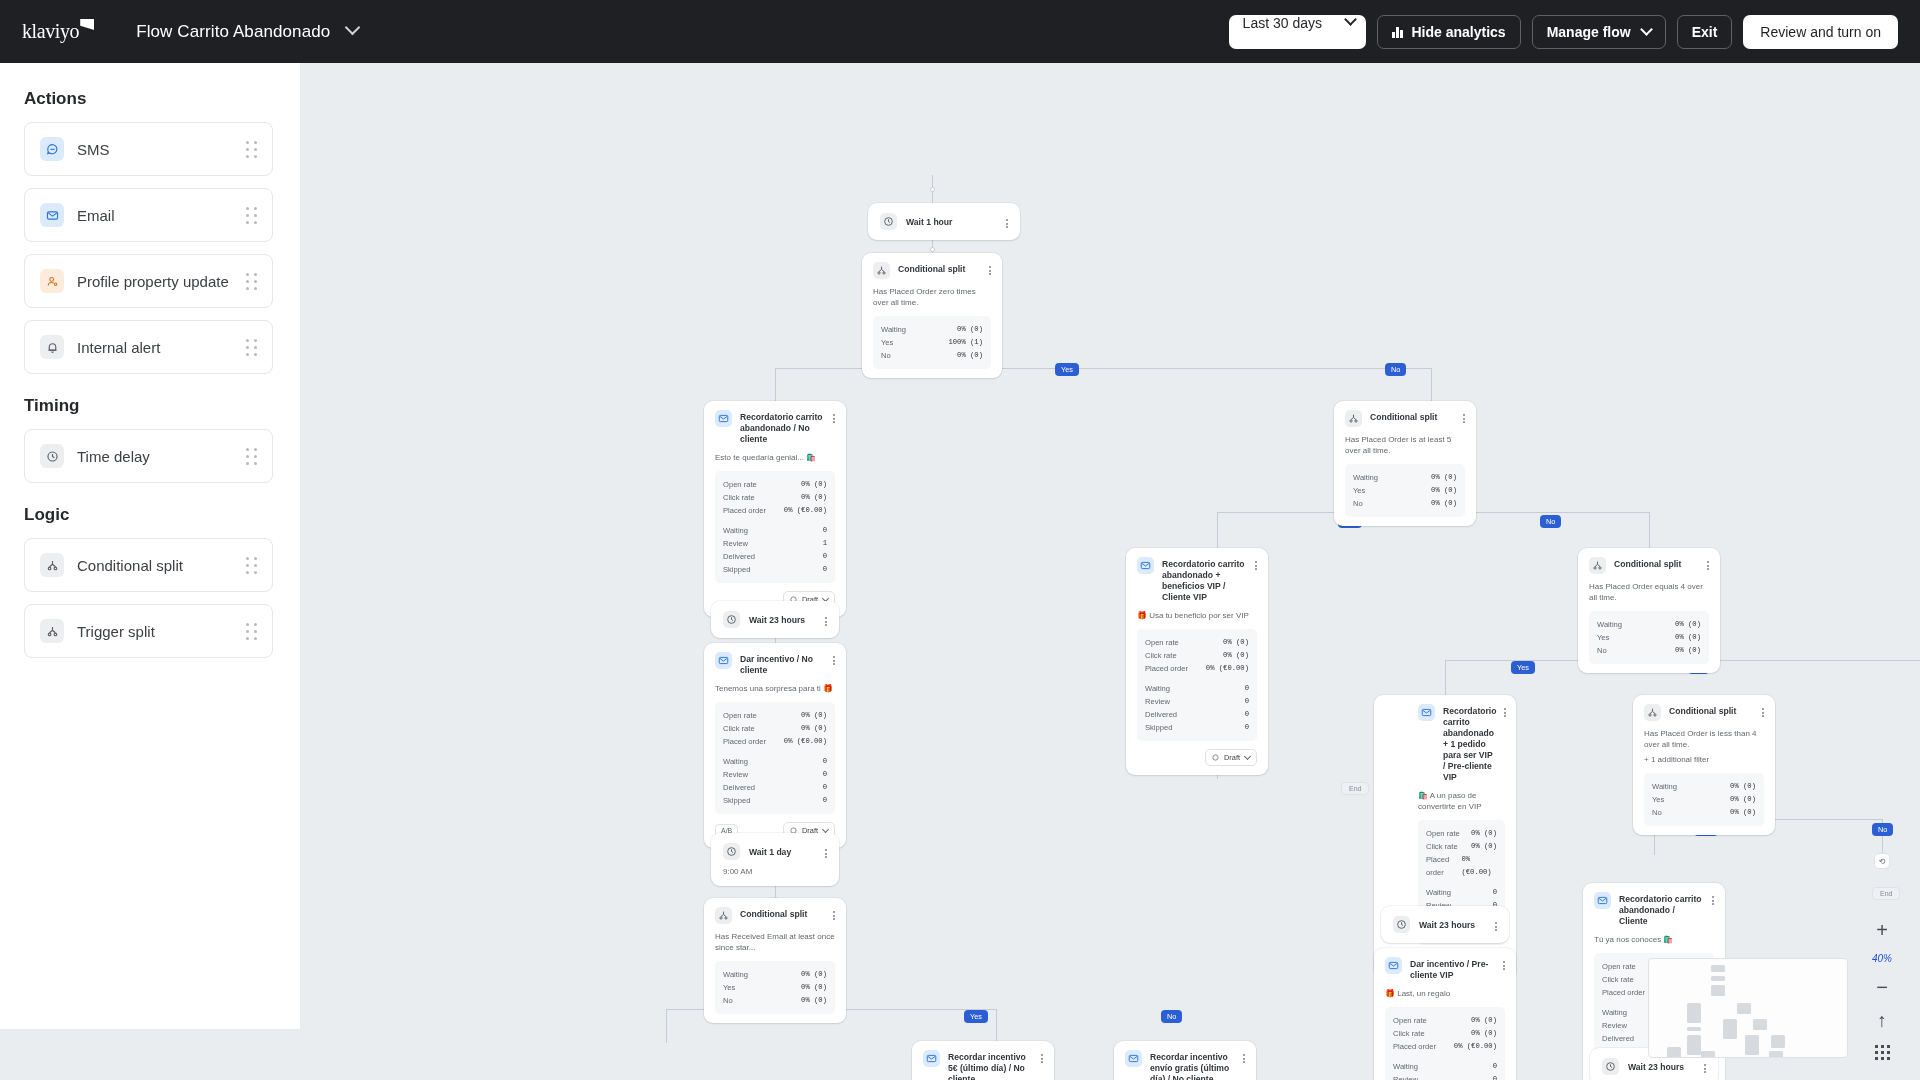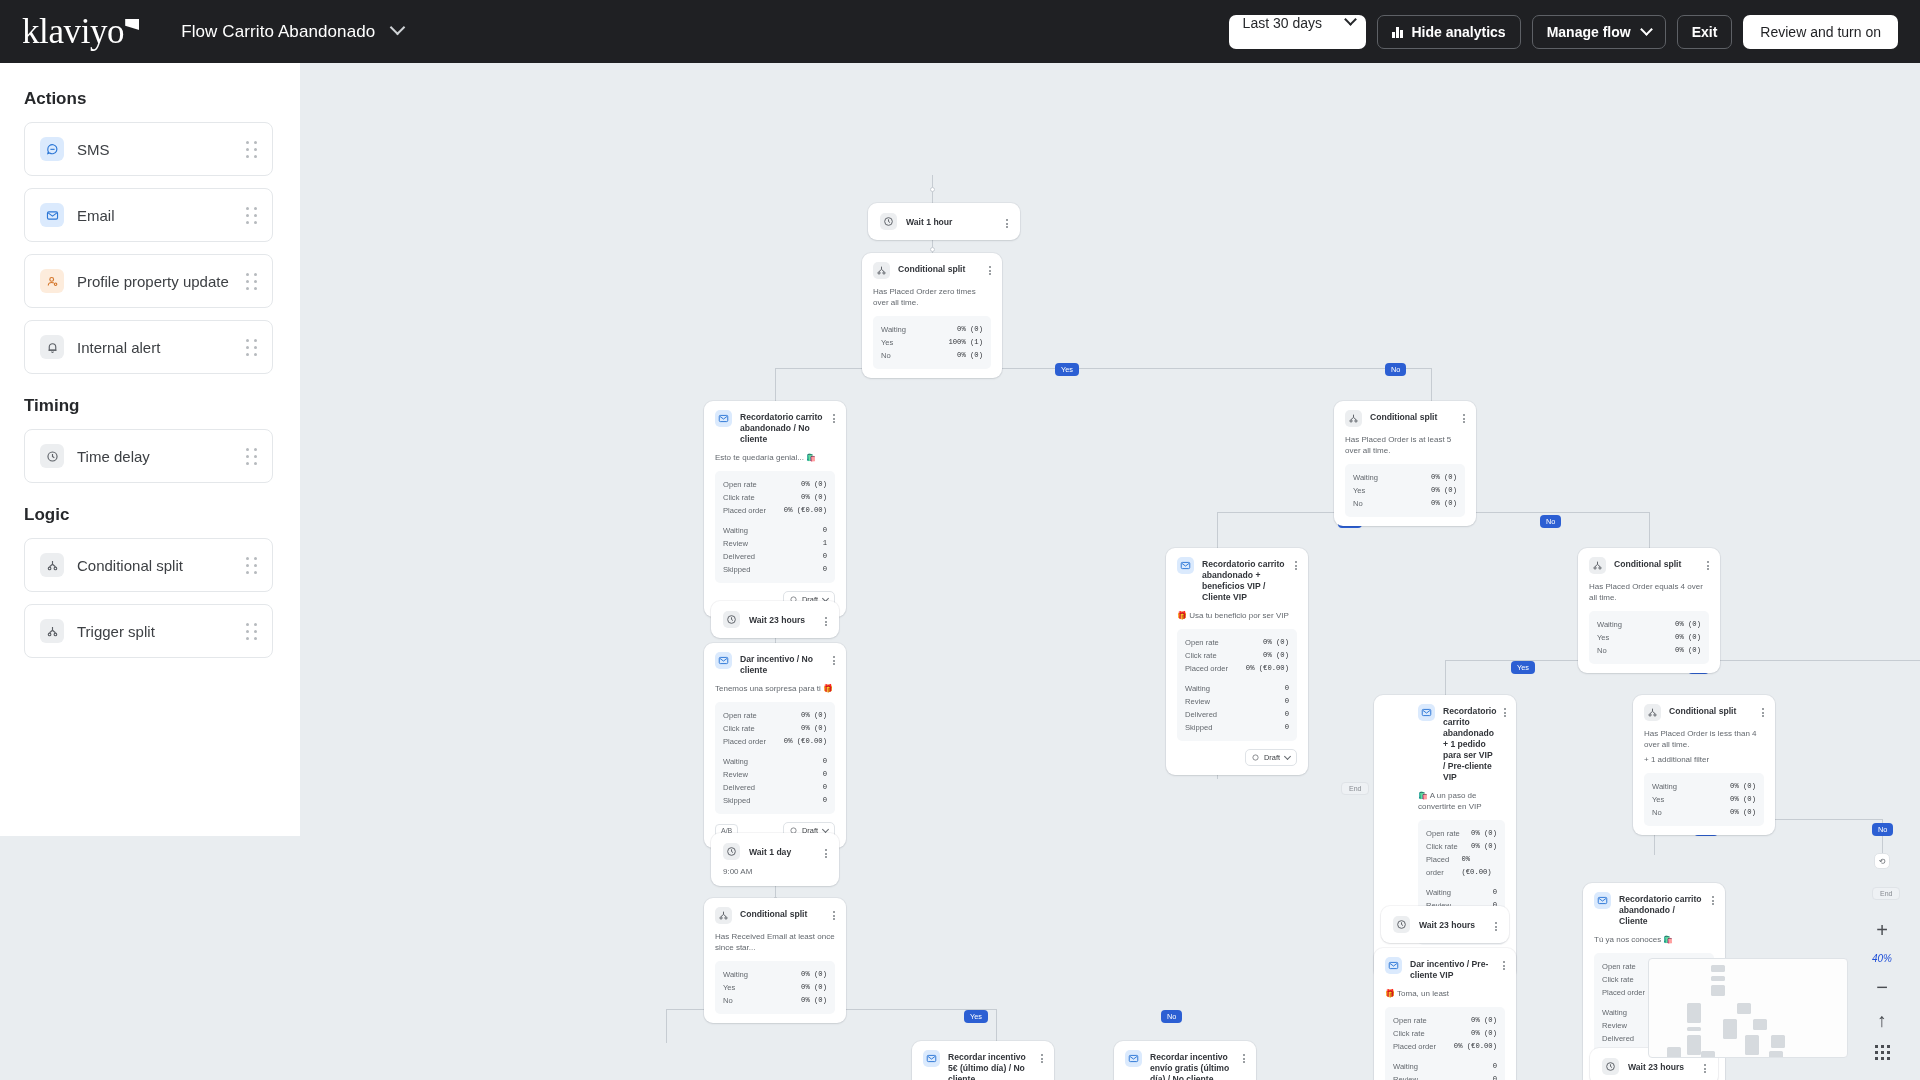--- a/index.html
+++ b/index.html
@@ -11,21 +11,21 @@
   }
   
   .topbar {
     position: absolute; top: 0; left: 0; width: 1920px; height: 63px;
     background: #1f2023; display: flex; align-items: center;
     padding: 0 22px; z-index: 50;
   }
   .logo { display:flex; align-items:flex-start; margin-left: 0px;}
   .logo-text {
     color: #ffffff; font-family: "Liberation Serif", serif;
-    font-size: 35px; letter-spacing: -0.4px; line-height: 31px;
+    font-size: 20px; letter-spacing: -0.4px; line-height: 31px;
   }
   .logo-flag {
     width: 14px; height: 11px; background: #fff; margin-left: 1px; margin-top: 3px;
     clip-path: polygon(0 0, 100% 0, 100% 100%, 0 62%);
   }
   .flow-title {
     color: #ffffff; font-size: 17px; margin-left: 42px; letter-spacing: 0.1px;
   }
   .chev {
     display:inline-block; width: 11px; height: 11px;
@@ -47,21 +47,21 @@
   .btn-dark .chev { border-color: #fff; width: 9px; height: 9px; margin-left: 2px; }
   .btn-white {
     background: #ffffff; border-radius: 7px; height: 34px;
     display: flex; align-items: center; padding: 0 17px;
     color: #1f2023; font-size: 14px;
   }
   .bars-icon { display:flex; align-items:flex-end; gap:1.5px; height:13px; }
   .bars-icon i { display:block; width:2.5px; background:#fff; }
   
   .sidebar {
-    position: absolute; top: 63px; left: 0; width: 300px; height: 773px;
+    position: absolute; top: 63px; left: 0; width: 300px; height: 966px;
     background: #ffffff; padding: 26px 27px 0 24px;
   }
   .side-head {
     font-size: 17px; font-weight: bold; color: #26282b;
     margin: 0 0 13px 0;
   }
   .side-head.sp { margin-top: 22px; }
   .side-card {
     height: 54px; border: 1px solid #e4e7ea; border-radius: 8px;
     display: flex; align-items: center; padding: 0 15px; margin-bottom: 12px;
@@ -704,21 +704,21 @@
           <span>Yes</span>
           <span class="v">0% (0)</span>
         </div>
       <div class="srow">
           <span>No</span>
           <span class="v">0% (0)</span>
         </div>
     </div>
   </div>
 
-  <div class="node" style="left:866px; top:485px; width:142px;">
+  <div class="node" style="left:826px; top:485px; width:142px;">
     <div class="node-head">
       <span class="node-ico" style="background:#dbeafd">
         <svg width="11" height="11" viewBox="0 0 16 16" fill="none" stroke="#2c77d6" stroke-width="1.4">
             <rect x="1.8" y="3.5" width="12.4" height="9" rx="1.6"></rect>
             <path d="M2.6 4.8l5.4 4 5.4-4"></path>
           </svg>
       </span>
       <span class="node-title">Recordatorio carrito abandonado + beneficios VIP / Cliente VIP</span>
       <span class="kebab">
           <i></i>
@@ -919,21 +919,21 @@
             <path d="M2.6 4.8l5.4 4 5.4-4"></path>
           </svg>
       </span>
       <span class="node-title">Dar incentivo / Pre-cliente VIP</span>
       <span class="kebab">
           <i></i>
           <i></i>
           <i></i>
         </span>
     </div>
-    <div class="node-sub">🎁 Toma, un least</div>
+    <div class="node-sub">🎁 Last, un regalo</div>
     <div class="stats">
       <div class="srow">
           <span>Open rate</span>
           <span class="v">0% (0)</span>
         </div>
       <div class="srow">
           <span>Click rate</span>
           <span class="v">0% (0)</span>
         </div>
       <div class="srow">

